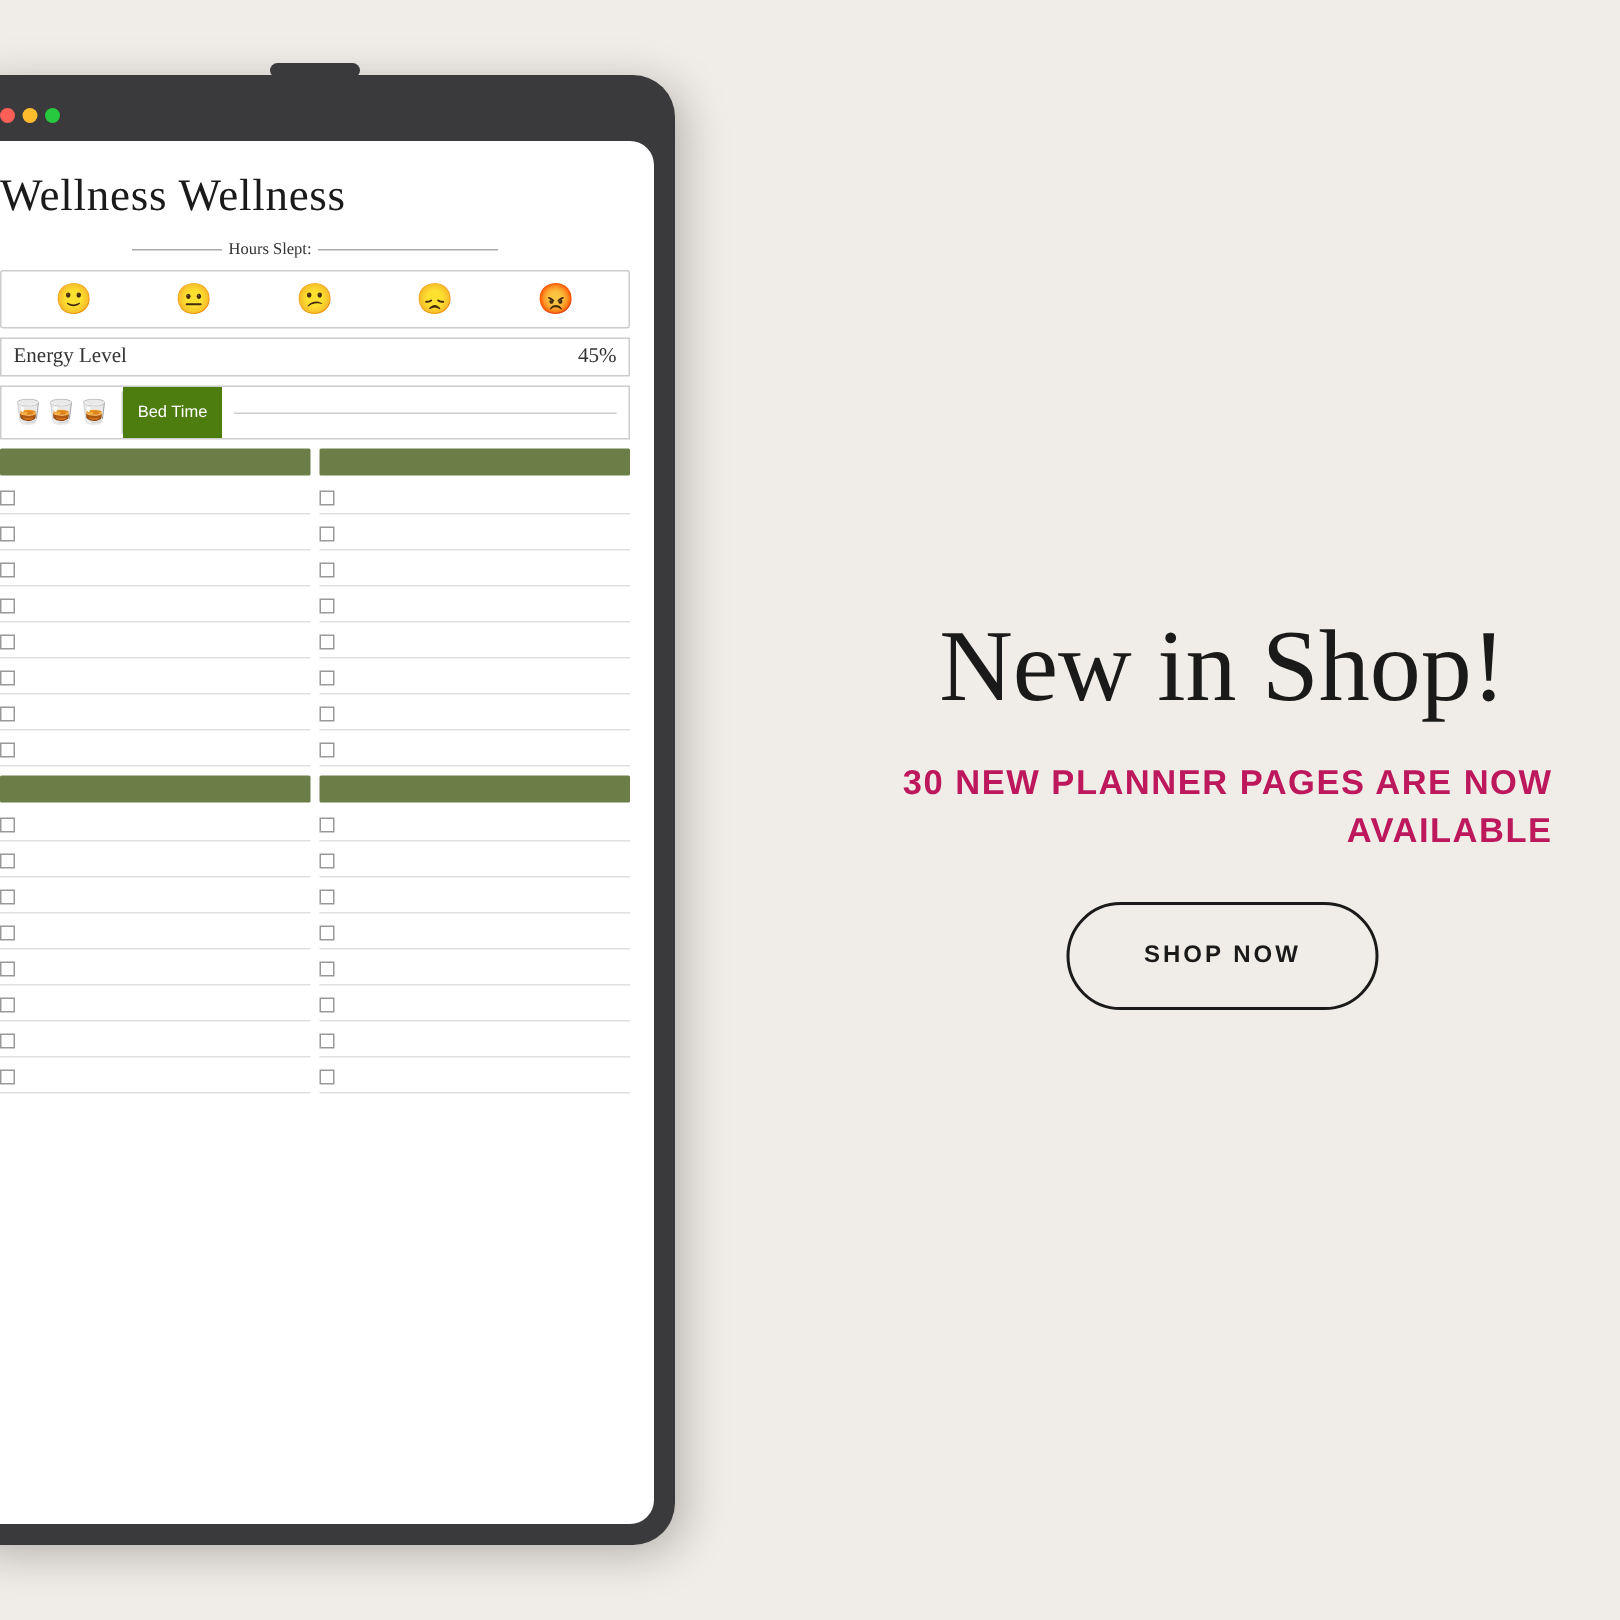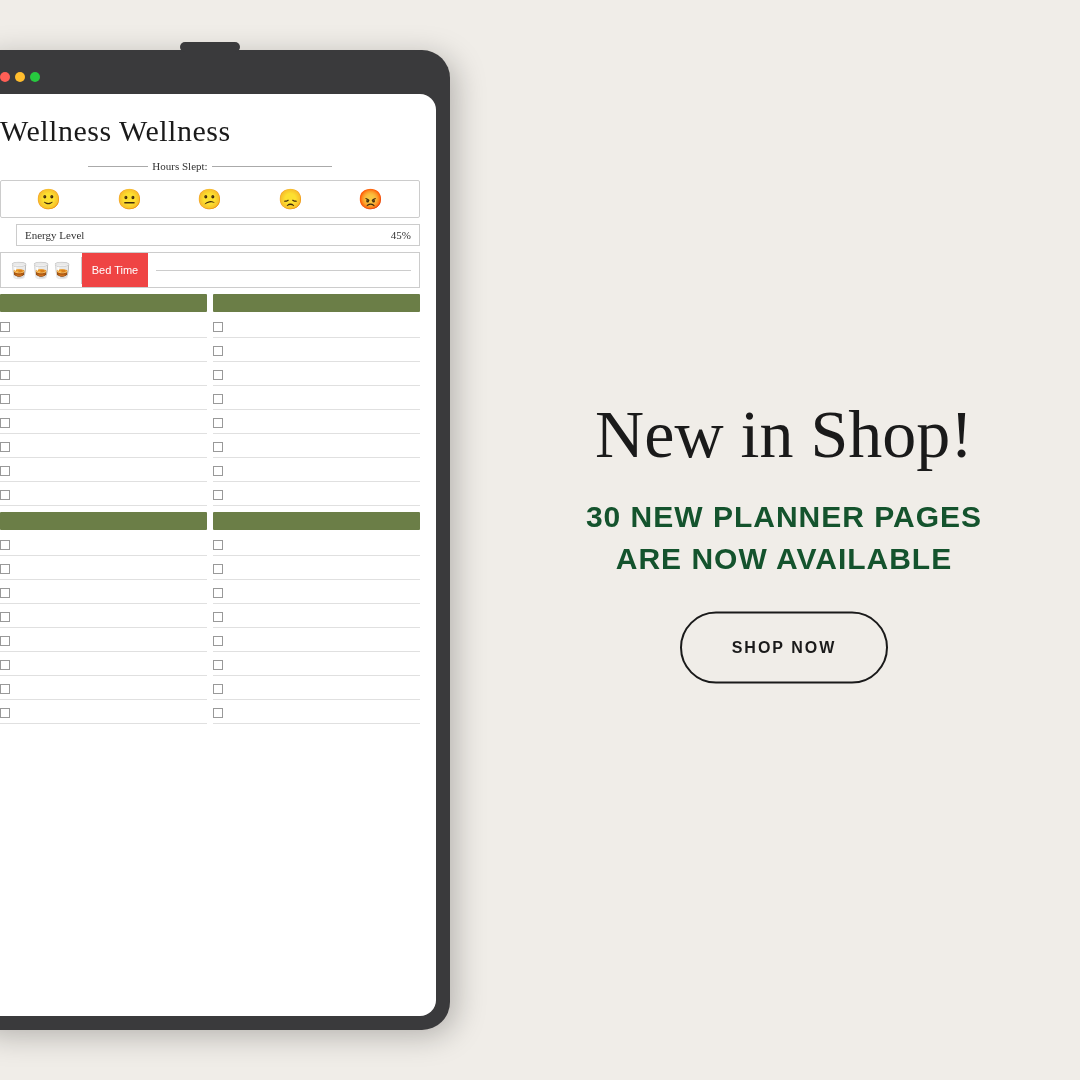--- a/index.html
+++ b/index.html
@@ -129,23 +129,22 @@
     }
 
     
     .energy-row {
       display: flex;
       justify-content: space-between;
       align-items: center;
       border: 1px solid #ccc;
       padding: 4px 8px;
       margin-bottom: 6px;
-      font-size: 11px;
+      font-size: 14px;
       color: #333;
-      margin-left: 16px;
     }
 
     
     .water-bed-row {
       display: flex;
       align-items: center;
       border: 1px solid #ccc;
       margin-bottom: 6px;
       height: 36px;
     }
@@ -153,21 +152,21 @@
     .water-icons {
       display: flex;
       align-items: center;
       gap: 2px;
       padding: 4px 8px;
       border-right: 1px solid #ccc;
       font-size: 16px;
     }
 
     .bed-time-btn {
-      background: #ef4444;
+      background: #4d7c0f;
       color: white;
       font-size: 11px;
       padding: 4px 10px;
       border: none;
       height: 100%;
       white-space: nowrap;
     }
 
     .bed-time-line {
       flex: 1;
@@ -219,44 +218,45 @@
     .checkbox-box {
       width: 10px;
       height: 10px;
       border: 1px solid #999;
       flex-shrink: 0;
     }
 
     
     .right-content {
       position: absolute;
-      right: 76px;
+      right: 45px;
       top: 50%;
       transform: translateY(-50%);
       text-align: center;
       width: 440px;
     }
 
     .script-title {
       font-family: 'Brush Script MT', cursive, Georgia, serif;
       font-size: 68px;
       color: #1a1a1a;
       line-height: 1.1;
       margin-bottom: 24px;
       font-weight: 400;
     }
 
     .subtitle-text {
       font-family: Arial, Helvetica, sans-serif;
-      font-size: 30px;
+      font-size: 23px;
       font-weight: 700;
-      color: #14532d;
+      color: #be185d;
       letter-spacing: 1px;
       line-height: 1.4;
       margin-bottom: 32px;
+      text-align: right;
     }
 
     .shop-now-btn {
       display: inline-block;
       border: 2px solid #1a1a1a;
       border-radius: 50px;
       padding: 25px 50px;
       font-family: Arial, Helvetica, sans-serif;
       font-size: 16px;
       font-weight: 700;

